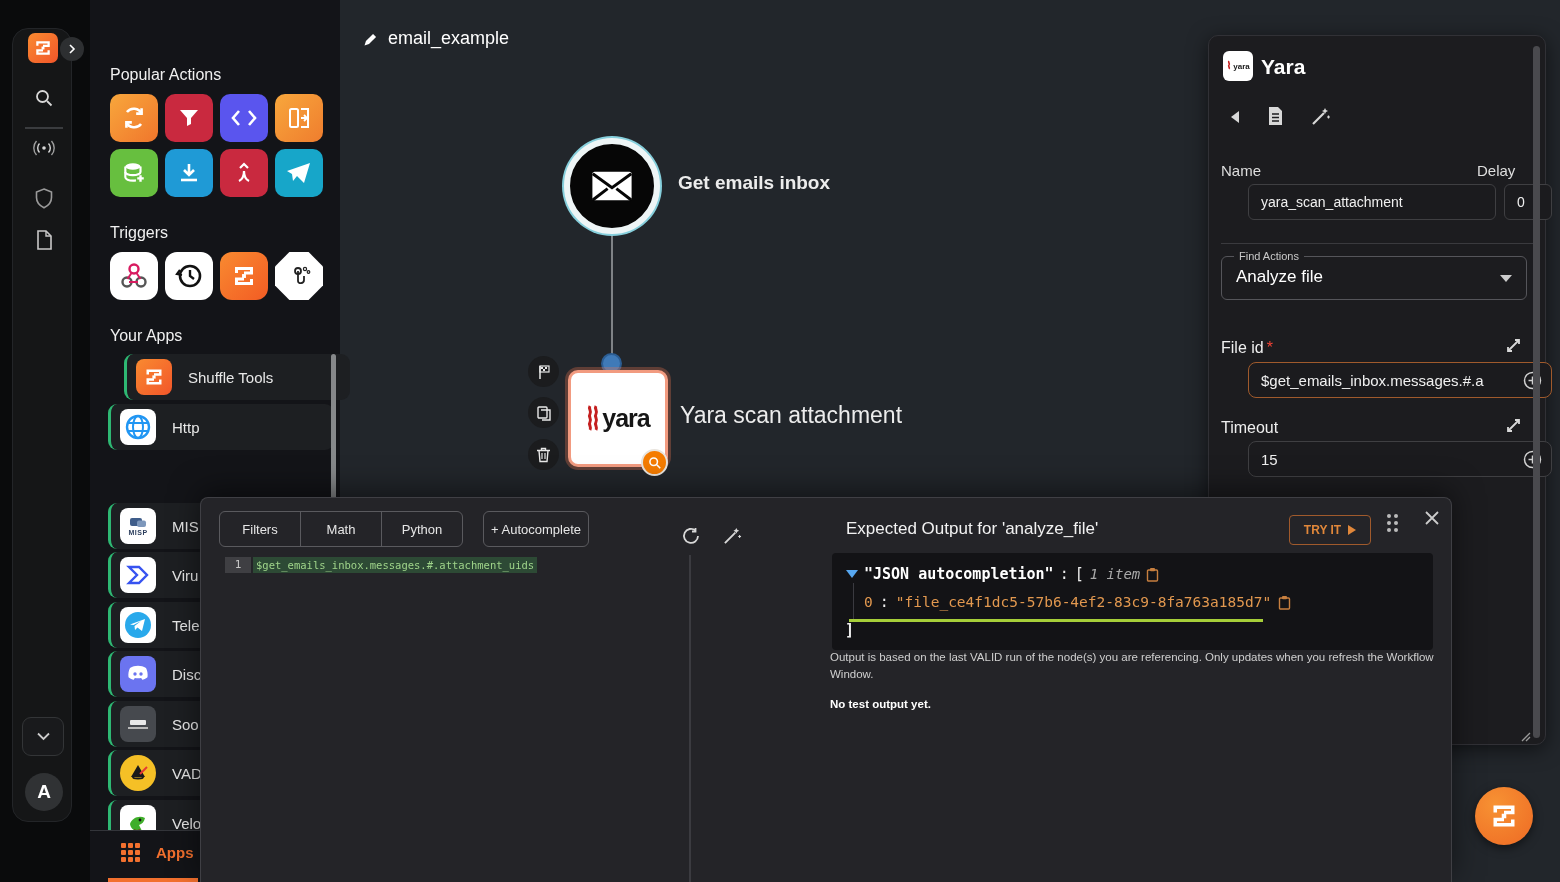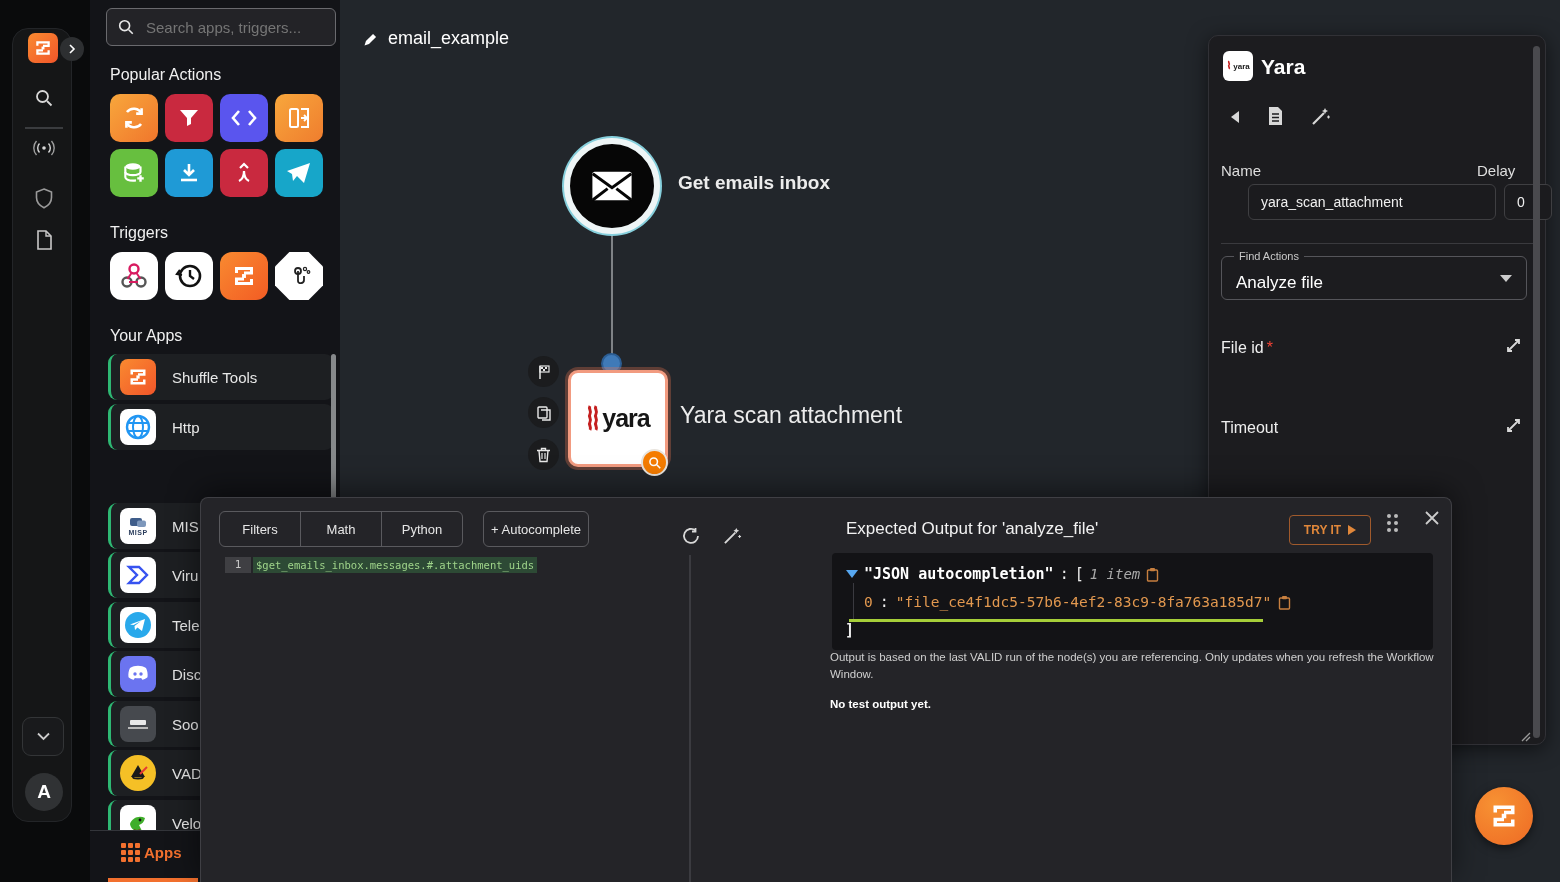--- a/index.html
+++ b/index.html
@@ -59,21 +59,21 @@
   
   #right-panel{left:1208px;top:35px;width:338px;height:710px;background:#1c1c1f;border:1px solid #313136;border-radius:10px;box-shadow:0 4px 20px rgba(0,0,0,.55);z-index:20;box-sizing:border-box;}
   #rp-appicon{left:14px;top:15px;width:30px;height:30px;background:#fff;border-radius:6px;display:flex;align-items:center;justify-content:center;gap:1px;}
   #rp-title{left:52px;top:19px;font-size:21px;font-weight:bold;color:#fff;}
   .rp-label{color:#dedede;font-size:15px;}
   .rp-input{background:#1b1b1e;border:1px solid #3f3f42;border-radius:6px;color:#f0f0f0;font-size:14px;padding:0 0 0 12px;outline:none;box-sizing:border-box;height:36px;font-family:"Liberation Sans",sans-serif;width:100%;}
   .rp-wrap{position:absolute;padding-left:27px;}
   #rp-divider{left:12px;top:207px;width:314px;height:1px;background:#3a3a3e;}
   #find-actions{left:12px;top:220px;width:304px;height:42px;border:1px solid #55555a;border-radius:6px;cursor:pointer;}
   #fa-legend{position:absolute;left:12px;top:-7px;background:#1c1c1f;padding:0 5px;font-size:11px;color:#c9c9c9;}
-  #fa-value{position:absolute;left:14px;top:16px;font-size:17px;color:#fff;}
+  #fa-value{position:absolute;left:14px;top:10px;font-size:17px;color:#fff;}
   .caret-down{width:0;height:0;border-left:6px solid transparent;border-right:6px solid transparent;border-top:7px solid #ccc;}
   .req{color:#f44336;margin-left:3px;}
   #file-input{border:1.5px solid #a05a2c;border-radius:8px;font-size:15px;padding-right:36px;}
   #timeout-input{border-radius:8px;font-size:15px;padding-right:36px;}
   .plus-ic{position:absolute;right:10px;top:9px;color:#d0d0d0;cursor:pointer;}
   #rp-scrollbar{left:324px;top:10px;width:7px;height:692px;background:#4a4a4e;border-radius:4px;}
 
   
   #popup{left:200px;top:497px;width:1252px;height:385px;background:#242428;border:1px solid #3f3f44;border-bottom:none;border-radius:8px 8px 0 0;box-shadow:0 -6px 30px rgba(0,0,0,.5);z-index:30;box-sizing:border-box;}
   .tabbtn{height:36px;border:1px solid #5a5a5e;background:transparent;color:#e6e6e6;font-size:13px;font-family:"Liberation Sans",sans-serif;width:82px;cursor:pointer;}
@@ -224,29 +224,20 @@
       <span>
         <svg width="13" height="9" viewBox="0 0 13 9">
             <path d="M1 1.5l5.5 5.5L12 1.5" stroke="#ccc" stroke-width="1.8" fill="none"></path>
           </svg>
       </span>
     </div>
     <div class="abs" id="rail-avatar">A</div>
   </aside>
 
   <aside class="abs" id="left-panel">
-    <div class="abs" id="search-box">
-      <span>
-        <svg width="18" height="18" viewBox="0 0 20 20">
-            <circle cx="8.5" cy="8.5" r="5.5" fill="none" stroke="#e8e8e8" stroke-width="1.8"></circle>
-            <path d="M13 13l4.5 4.5" stroke="#e8e8e8" stroke-width="1.8"></path>
-          </svg>
-      </span>
-      <input type="text" placeholder="Search apps, triggers..." style="">
-    </div>
 
     <div class="abs section-title" style="left:20px;top:66px;">Popular Actions</div>
 
     <div class="tile t-sync" style="left:20px;top:94px;">
       <span>
           <svg width="26" height="26" viewBox="0 0 24 24">
             <path d="M19 8a8 8 0 0 0-13.5-1.5M5 16a8 8 0 0 0 13.5 1.5" stroke="#fff" stroke-width="2.4" fill="none"></path>
             <path d="M19 3v5h-5" stroke="#fff" stroke-width="2.4" fill="none"></path>
             <path d="M5 21v-5h5" stroke="#fff" stroke-width="2.4" fill="none"></path>
           </svg>
@@ -347,21 +338,21 @@
             <circle cx="12" cy="8" r="3" fill="none" stroke="#222" stroke-width="1.8"></circle>
             <path d="M12 8v10c0 3 6 3 6-1v-4" stroke="#222" stroke-width="1.8" fill="none"></path>
             <circle cx="19" cy="6" r="1.6" fill="none" stroke="#222" stroke-width="1.2"></circle>
             <circle cx="22.5" cy="9" r="1.3" fill="none" stroke="#222" stroke-width="1.2"></circle>
           </svg>
         </span>
     </div>
 
     <div class="abs section-title" style="left:20px;top:327px;">Your Apps</div>
 
-    <div class="app-item" style="top:354px;">
+    <div class="app-item" style="top:354px;margin-left:16px;">
       <span class="app-ic" style="background:linear-gradient(135deg,#f98a30,#f2562a);">
         <svg width="20" height="20" viewBox="0 0 16 16">
             <g stroke="#fff" stroke-width="2" fill="none">
               <path d="M3 6V3h10v3h-5"></path>
               <path d="M13 10v3H3v-3h5"></path>
             </g>
             <rect x="6.7" y="6.7" width="2.6" height="2.6" fill="#fff"></rect>
           </svg>
       </span>
       <span class="app-label">Shuffle Tools</span>
@@ -437,21 +428,21 @@
             <circle cx="15" cy="10" r="1.4" fill="#111"></circle>
             <path d="M9 20c2 1 4 1 6 0" stroke="#8b1a1a" stroke-width="1.6" fill="none"></path>
           </svg>
       </span>
       <span class="app-label">Velo</span>
     </div>
 
     <div class="abs" id="apps-scrollbar"></div>
 
     <div class="abs" id="tabbar">
-      <div class="abs flx" style="left:31px;top:12px;gap:4px;text-align:right;">
+      <div class="abs flx" style="left:31px;top:12px;gap:16px;text-align:right;">
         <span id="apps-grid">
             <i></i>
             <i></i>
             <i></i>
             <i></i>
             <i></i>
             <i></i>
             <i></i>
             <i></i>
             <i></i>
@@ -504,26 +495,44 @@
     </div>
 
     <div class="abs" style="left:12px;top:303px;font-size:16px;color:#eee;">
       <span>File id</span><span class="req">*</span>
     </div>
     <div class="abs" style="left:296px;top:301px;color:#d8d8d8;">
       <svg width="17" height="17" viewBox="0 0 17 17">
           <path d="M3 14L14 3M10 3h4v4M7 14H3v-4" stroke="#d8d8d8" stroke-width="1.8" fill="none"></path>
         </svg>
     </div>
+    <div class="rp-wrap" style="left:12px;top:326px;width:304px;">
+      <input class="rp-input" id="file-input" value="$get_emails_inbox.messages.#.a" style="">
+      <span class="plus-ic">
+        <svg width="19" height="19" viewBox="0 0 19 19">
+            <circle cx="9.5" cy="9.5" r="8" fill="none" stroke="currentColor" stroke-width="1.5"></circle>
+            <path d="M9.5 5.5v8M5.5 9.5h8" stroke="currentColor" stroke-width="1.5"></path>
+          </svg>
+      </span>
+    </div>
 
     <div class="abs" style="left:12px;top:383px;font-size:16px;color:#eee;">Timeout</div>
     <div class="abs" style="left:296px;top:381px;color:#d8d8d8;">
       <svg width="17" height="17" viewBox="0 0 17 17">
           <path d="M3 14L14 3M10 3h4v4M7 14H3v-4" stroke="#d8d8d8" stroke-width="1.8" fill="none"></path>
         </svg>
+    </div>
+    <div class="rp-wrap" style="left:12px;top:405px;width:304px;">
+      <input class="rp-input" id="timeout-input" value="15" style="">
+      <span class="plus-ic">
+        <svg width="19" height="19" viewBox="0 0 19 19">
+            <circle cx="9.5" cy="9.5" r="8" fill="none" stroke="currentColor" stroke-width="1.5"></circle>
+            <path d="M9.5 5.5v8M5.5 9.5h8" stroke="currentColor" stroke-width="1.5"></path>
+          </svg>
+      </span>
     </div>
 
     <div class="abs" id="rp-scrollbar"></div>
     <div class="abs" style="left:312px;top:696px;">
       <svg width="10" height="10" viewBox="0 0 10 10">
           <path d="M9 1L1 9M9 5L5 9" stroke="#9a9a9a" stroke-width="1.3"></path>
         </svg>
     </div>
   </section>
 

